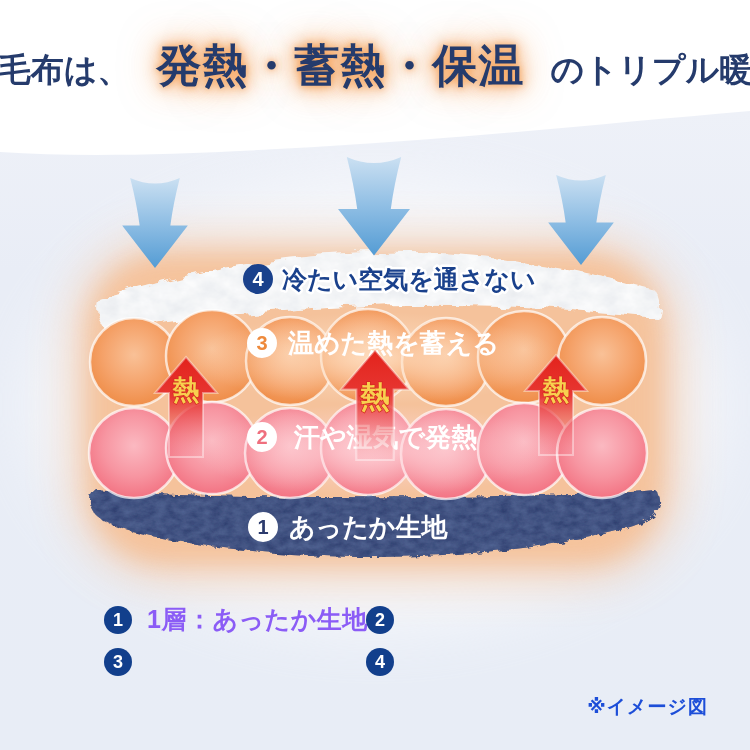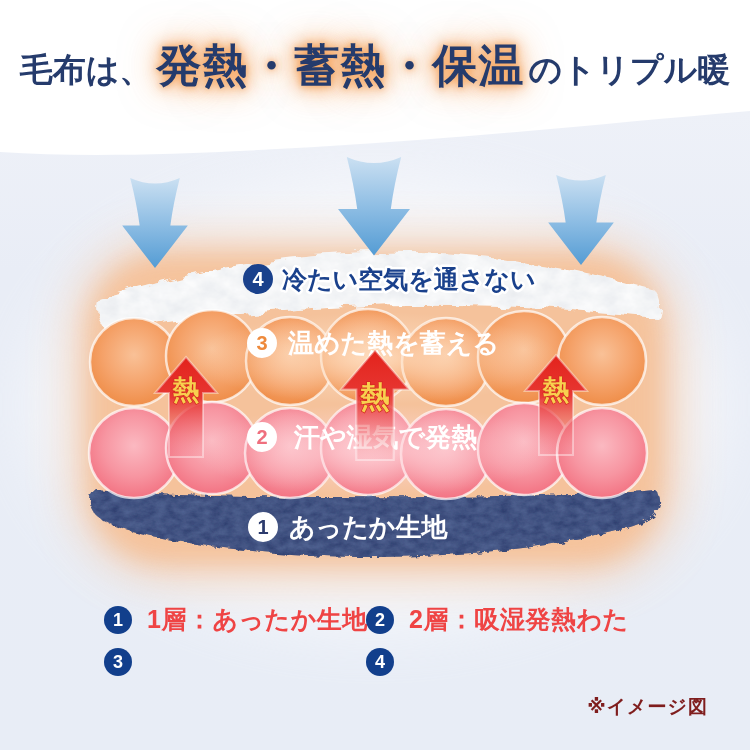--- a/index.html
+++ b/index.html
@@ -2,52 +2,52 @@
 <html><head>
 <meta charset="utf-8">
 <style>
   html,body{margin:0;padding:0;}
   body{font-family:"Liberation Sans","DejaVu Sans",sans-serif;}
   .stage{position:relative;width:750px;height:750px;background:#ffffff;overflow:hidden;}
 
   
   .title{
     position:absolute;top:36px;left:0;width:750px;height:76px;
-    display:flex;align-items:baseline;justify-content:center;gap:4px;
+    display:flex;align-items:baseline;justify-content:center;gap:20px;
     font-family:"Liberation Serif","DejaVu Serif",serif;
     color:#253B6C;white-space:nowrap;z-index:5;
   }
   .title .t-small{font-size:33px;font-weight:600;letter-spacing:0px;}
   .title .t-big{
-    font-size:45px;font-weight:700;letter-spacing:1px;margin:0 0;
+    font-size:45px;font-weight:700;letter-spacing:1px;margin:0 6px;
     text-shadow:0 0 6px rgba(246,166,97,.95),0 0 14px rgba(246,164,93,.9),
                 0 0 26px rgba(245,156,82,.75),0 0 40px rgba(244,150,74,.5);
   }
 
   
   .diagram{position:absolute;left:0;top:0;width:750px;height:750px;z-index:1;}
   .diagram text{font-family:"Liberation Sans","DejaVu Sans",sans-serif;font-weight:bold;}
 
   
   .legend{
     position:absolute;left:104px;top:603px;width:580px;z-index:5;
     display:grid;grid-template-columns:262px auto;grid-row-gap:12px;
   }
   .legend-item{display:flex;align-items:center;gap:15px;}
   .lnum{
     flex:0 0 28px;width:28px;height:28px;border-radius:50%;
     background:#123F8C;color:#fff;font-size:18px;font-weight:bold;
     line-height:28px;text-align:center;
   }
-  .ltext{font-size:25px;font-weight:bold;color:#ef4444;letter-spacing:0.5px;white-space:nowrap;text-align:right;}
+  .ltext{font-size:25px;font-weight:bold;color:#8b5cf6;letter-spacing:0.5px;white-space:nowrap;text-align:right;}
 
   
   .footnote{
     position:absolute;top:694px;right:42px;z-index:5;
-    font-size:19px;font-weight:bold;color:#7f1d1d;letter-spacing:1px;
+    font-size:19px;font-weight:bold;color:#1d4ed8;letter-spacing:1px;
   }
 </style>
 </head>
 <body>
 
 <div class="stage">
 
   <svg class="diagram" viewBox="0 0 750 750" xmlns="http://www.w3.org/2000/svg">
     <defs>
       <linearGradient id="bgGrad" x1="0" y1="0" x2="0" y2="1">
@@ -204,21 +204,20 @@
     <span class="t-small">のトリプル暖</span>
   </div>
 
   <div class="legend">
     <div class="legend-item">
       <span class="lnum">1</span>
       <span class="ltext">1層：あったか生地</span>
     </div>
     <div class="legend-item">
       <span class="lnum">2</span>
-      <span class="ltext">2層：吸湿発熱わた</span>
     </div>
     <div class="legend-item">
       <span class="lnum">3</span>
     </div>
     <div class="legend-item">
       <span class="lnum">4</span>
     </div>
   </div>
 
   <div class="footnote">※イメージ図</div>

